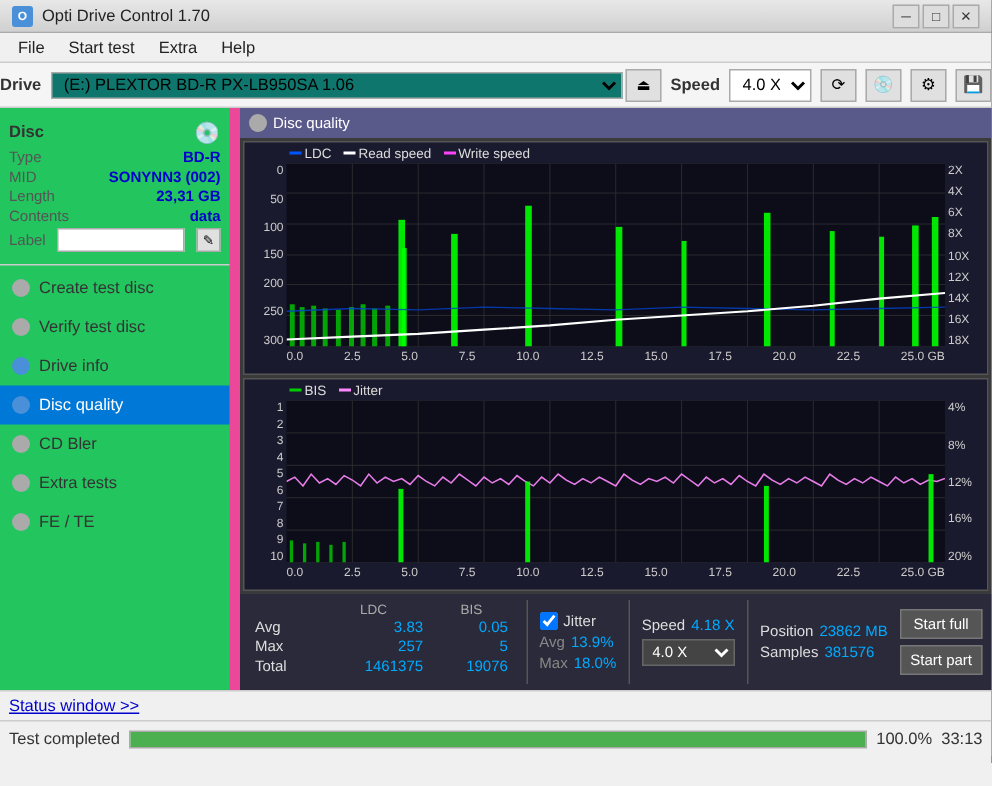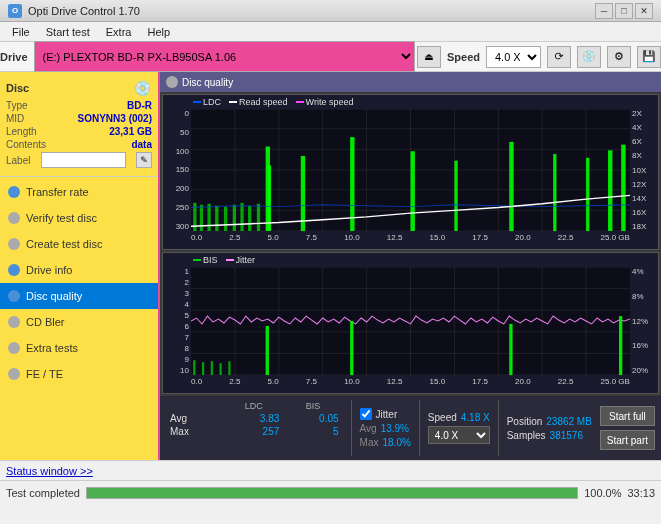--- a/index.html
+++ b/index.html
@@ -37,37 +37,37 @@
       background: #f5f5f5;
       height: 30px;
       display: flex;
       align-items: center;
       padding: 0 0;
       border-bottom: 1px solid #ccc;
       gap: 6px;
     }
     .drive-label { font-size: 11px; color: #333; font-weight: bold; }
     .drive-select-wrapper { display: flex; align-items: center; gap: 2px; flex: 1; }
-    .drive-select { height: 31px; font-size: 11px; background: #ec4899; border: 1px solid #aaa; padding: 0 4px; flex: 1; }
+    .drive-select { height: 18px; font-size: 11px; background: #0f766e; border: 1px solid #aaa; padding: 0 4px; flex: 1; }
     .drive-eject-btn { width: 24px; height: 22px; background: #e0e0e0; border: 1px solid #aaa; display: flex; align-items: center; justify-content: center; cursor: pointer; font-size: 10px; }
     .speed-label { font-size: 11px; color: #333; font-weight: bold; }
     .speed-select { height: 22px; font-size: 11px; background: white; border: 1px solid #aaa; padding: 0 4px; width: 55px; }
     .drive-icon-btn { width: 24px; height: 22px; background: #e0e0e0; border: 1px solid #aaa; display: flex; align-items: center; justify-content: center; cursor: pointer; font-size: 11px; }
 
     
     .main-layout {
       display: flex;
       height: calc(524px - 22px - 20px - 30px - 24px - 20px);
     }
 
     
     .sidebar {
       width: 160px;
-      background: #fde047;
-      border-right: 2px solid #ec4899;
+      background: #22c55e;
+      border-right: 7px solid #ec4899;
       padding: 4px 0;
       display: flex;
       flex-direction: column;
     }
 
     .disc-info-section {
       padding: 4px 6px 6px 6px;
       border-bottom: 1px solid #ccc;
     }
     .disc-section-header {
@@ -318,30 +318,26 @@
       </div>
       <div class="disc-row label-row">
         <span class="disc-key">Label</span>
         <input class="label-input" type="text" style="">
         <div class="label-edit-btn">✎</div>
       </div>
     </div>
 
     <div class="sidebar-nav">
       <div class="nav-item">
-        <div class="nav-circle-icon blue"></div>
-        <span>Transfer rate</span>
+        <div class="nav-circle-icon"></div>
+        <span>Create test disc</span>
       </div>
       <div class="nav-item">
         <div class="nav-circle-icon"></div>
         <span>Verify test disc</span>
-      </div>
-      <div class="nav-item">
-        <div class="nav-circle-icon"></div>
-        <span>Create test disc</span>
       </div>
       <div class="nav-item">
         <div class="nav-circle-icon blue"></div>
         <span>Drive info</span>
       </div>
       <div class="nav-item active">
         <div class="nav-circle-icon blue"></div>
         <span>Disc quality</span>
       </div>
       <div class="nav-item">
@@ -558,20 +554,25 @@
           <tr>
             <td>Avg</td>
             <td class="num">3.83</td>
             <td class="num">0.05</td>
           </tr>
           <tr>
             <td>Max</td>
             <td class="num">257</td>
             <td class="num">5</td>
           </tr>
+          <tr>
+            <td>Total</td>
+            <td class="num">1461375</td>
+            <td class="num">19076</td>
+          </tr>
         </tbody>
           </table>
       </div>
 
       <div style="display:flex; flex-direction:column; gap:3px; justify-content: center; border-left: 1px solid #555; padding-left: 8px;">
         <div style="display:flex; align-items:center; gap:4px;">
           <input type="checkbox" checked="" style="width: 12px; height: 12px;">
           <span style="color:#ddd; font-size:10px;">Jitter</span>
         </div>
         <div style="display:flex; gap:4px;">

